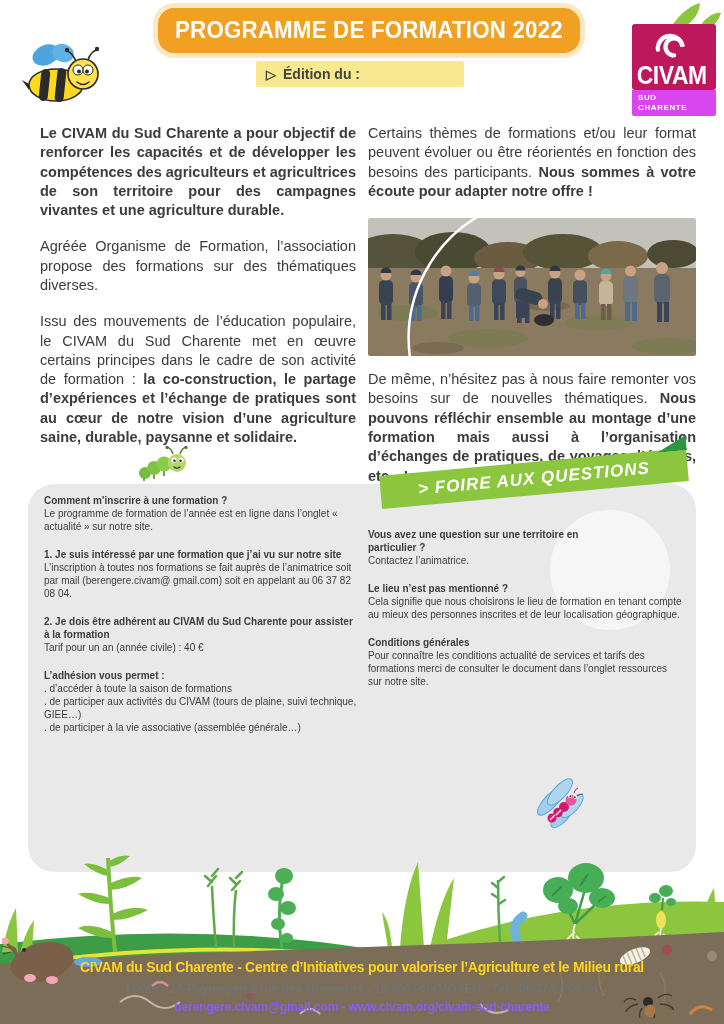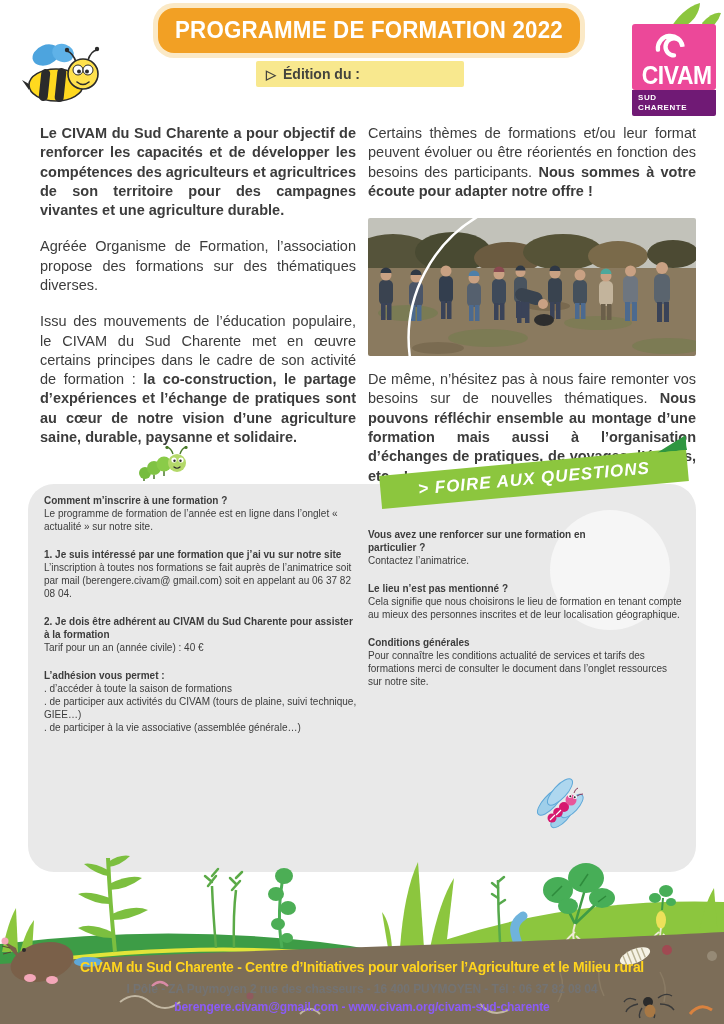--- a/index.html
+++ b/index.html
@@ -18,27 +18,27 @@
   .bee{position:absolute;left:16px;top:40px;width:92px;height:68px;}
   .edition{
     position:absolute;left:256px;top:61px;width:208px;height:26px;
     background:#f8e88e;border-radius:2px;display:flex;align-items:center;
     font-size:14px;font-weight:bold;color:#44443e;padding-left:10px;box-sizing:border-box;
   }
   .edition .arr{margin-right:7px;font-size:13px;}
   .logo{position:absolute;left:632px;top:2px;width:84px;}
   .logo .leaves{position:absolute;right:-6px;top:-2px;width:60px;height:34px;}
   .logo .green{
-    position:relative;margin-top:22px;height:66px;background:#ec4899;border-radius:3px;
-    display:flex;align-items:flex-end;justify-content:flex-end;overflow:visible;
+    position:relative;margin-top:22px;height:66px;background:#be185d;border-radius:3px;
+    display:flex;align-items:flex-end;justify-content:flex-start;overflow:visible;
   }
   .logo .spiral{position:absolute;left:50%;top:3px;transform:translateX(-50%);width:40px;height:34px;}
   .logo .name{color:#fff;font-weight:bold;font-size:26px;letter-spacing:-.5px;transform:scaleX(.88);line-height:1;margin-bottom:2px;}
   .logo .strip{
-    height:26px;background:#701a75;color:#fff;font-weight:bold;font-size:8px;
+    height:26px;background:#d946ef;color:#fff;font-weight:bold;font-size:8px;
     letter-spacing:.6px;padding:3px 0 0 6px;box-sizing:border-box;line-height:1.25;
     border-radius:0 0 2px 2px;
   }
   
   .col{position:absolute;top:124px;font-size:14.5px;line-height:1.33;text-align:justify;}
   .col-left{left:40px;width:316px;}
   .col-right{left:368px;width:328px;}
   .col p{margin:0 0 17px 0;}
   .b{font-weight:bold;}
   .photo{width:328px;height:138px;margin:2px 0 14px 0;overflow:hidden;border-radius:2px;}
@@ -281,21 +281,21 @@
       <div class="qa">
         <div class="q">L’adhésion vous permet :</div>
         <div class="benefit">. d’accéder à toute la saison de formations</div>
         <div class="benefit">. de participer aux activités du CIVAM (tours de plaine, suivi technique, GIEE…)</div>
         <div class="benefit">. de participer à la vie associative (assemblée générale…)</div>
       </div>
     </div>
 
     <div class="faqcol faq-right">
       <div class="qa">
-        <div class="q narrow">Vous avez une renforcer sur une formation en particulier ?</div>
+        <div class="q narrow">Vous avez une question sur une territoire en particulier ?</div>
         <div>Contactez l’animatrice.</div>
       </div>
       <div class="qa">
         <div class="q">Le lieu n’est pas mentionné ?</div>
         <div>Cela signifie que nous choisirons le lieu de formation en tenant compte au mieux des personnes inscrites et de leur localisation géographique.</div>
       </div>
       <div class="qa">
         <div class="q">Conditions générales</div>
         <div>Pour connaître les conditions actualité de services et tarifs des formations merci de consulter le document dans l’onglet ressources sur notre site.</div>
       </div>

